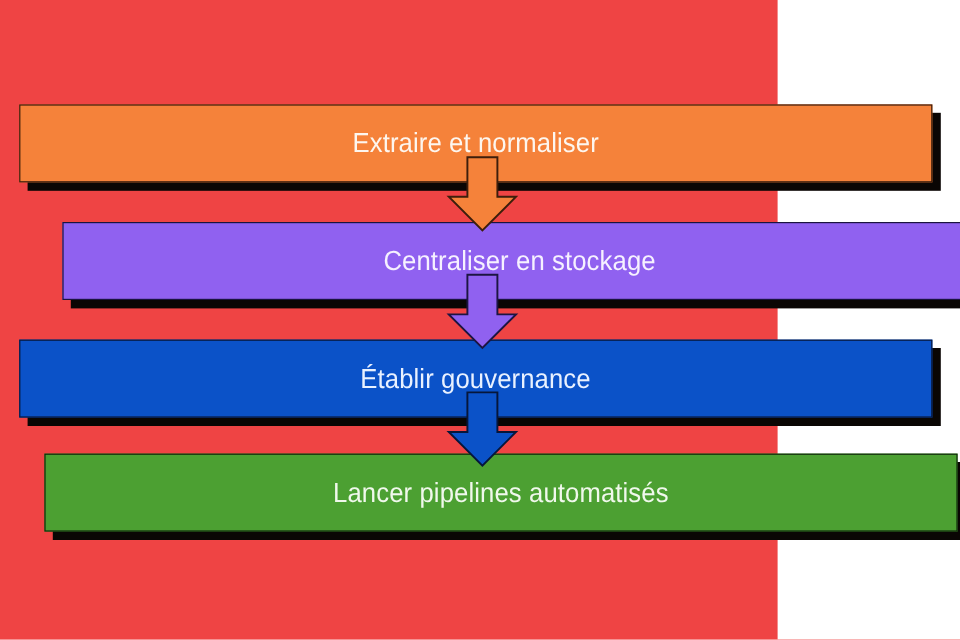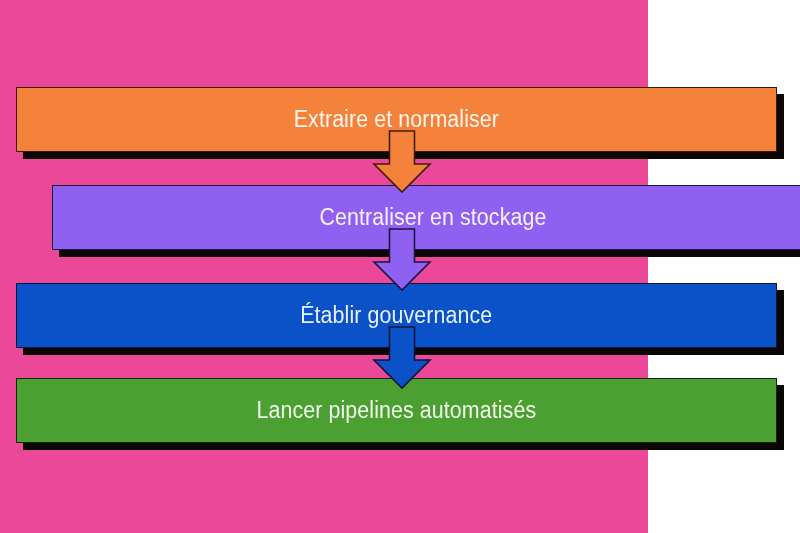--- a/index.html
+++ b/index.html
@@ -11,21 +11,21 @@
     height: 533px;
     background: #ffffff;
     font-family: "Liberation Sans", sans-serif;
     overflow: hidden;
   }
 
   #diagram {
     position: relative;
     width: 648px;
     height: 533px;
-    background: #ec4899;
+    background: #ef4444;
   }
 
   
   .step {
     position: absolute;
     left: 16px;
     width: 761px;
     height: 65px;
     box-sizing: border-box;
     border: 1.5px solid #2b1a10;
@@ -44,21 +44,21 @@
     letter-spacing: 0.1px;
     line-height: 1;
     transform: scaleX(0.93);
     white-space: nowrap;
     text-align: center;
   }
 
   #step-0 { top: 87px;  background: #f5823a; border-color: #3a1c0c; }
   #step-1 { top: 185px; background: #9061f0; border-color: #1a1440; margin-left: 36px; }
   #step-2 { top: 283px; background: #0b52c8; border-color: #07183e; justify-content: center; }
-  #step-3 { top: 378px; background: #4ca032; border-color: #10280a; }
+  #step-3 { top: 378px; background: #4ca032; border-color: #10280a; margin-left: 21px; }
 
   #step-1 .label { color: #f6f1ff; }
   #step-2 .label { color: #e9f1ff; }
   #step-3 .label { color: #f0f8ec; }
 
   
   .connector {
     position: absolute;
     width: 60px;
     height: 62px;

